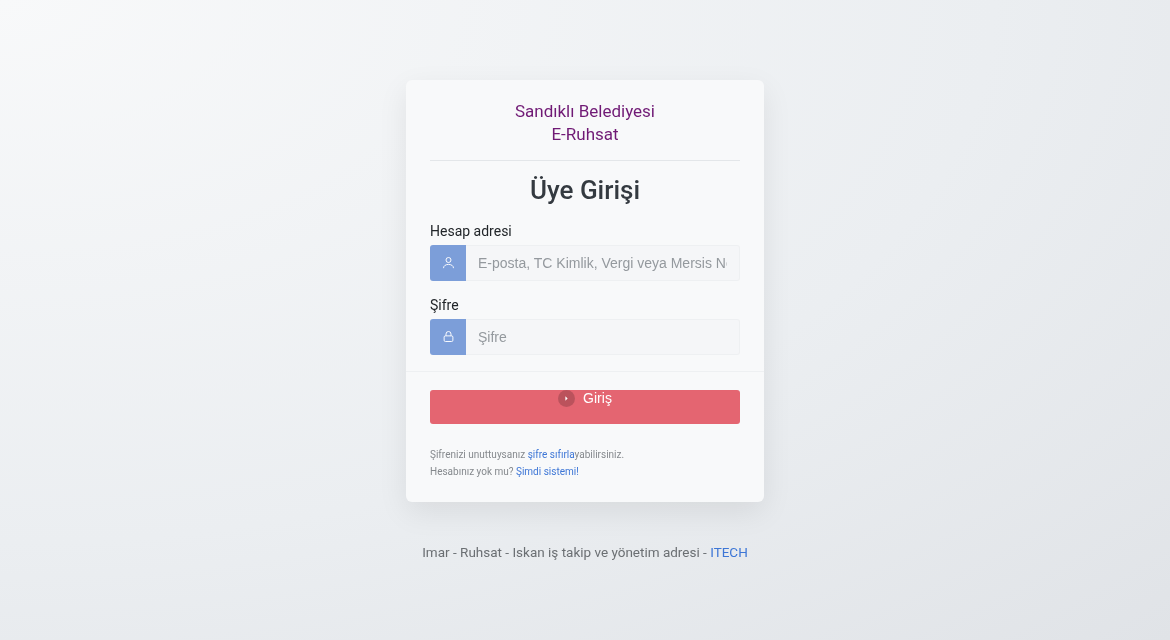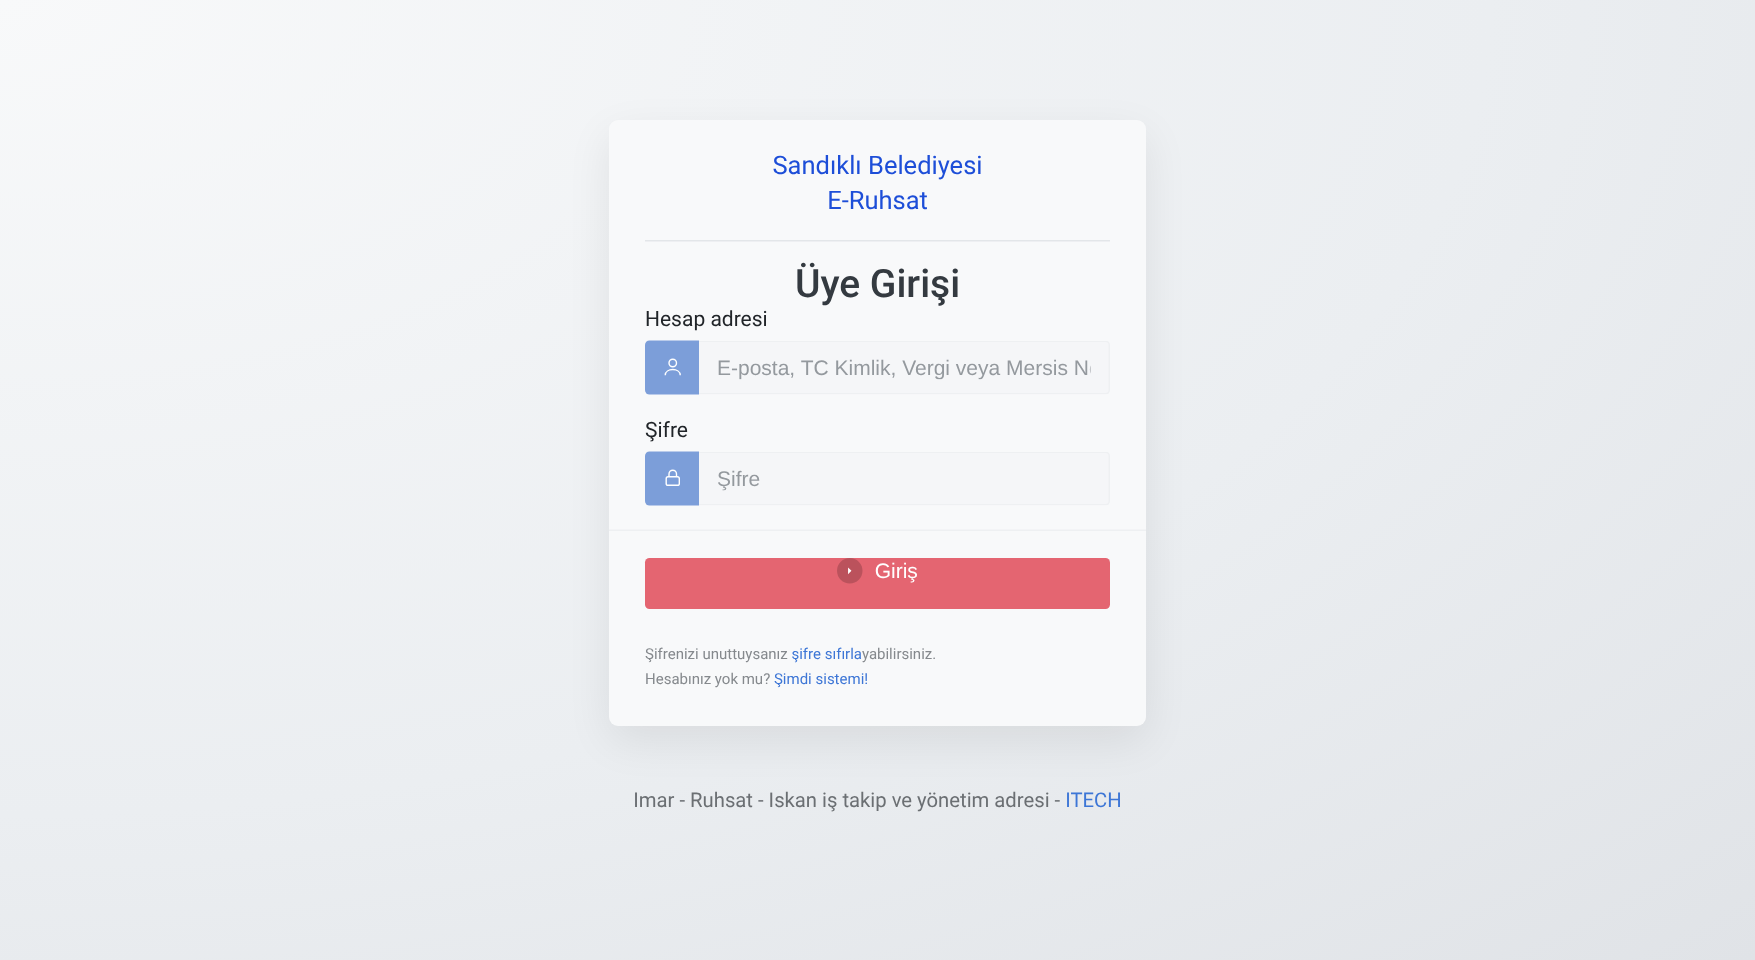--- a/index.html
+++ b/index.html
@@ -15,32 +15,33 @@
   margin-top:80px;
   width:358px;
   background:#f8f9fa;
   border-radius:6px;
   box-shadow:0 10px 30px rgba(0,0,0,.08);
   padding:20px 24px 22px 24px;
 }
 .brand{
   text-align:center;
   font-size:17px;
-  color:#1d4ed8;
+  color:#701a75;
   line-height:1.35;
   padding-bottom:14px;
 }
 .hr{
   border:none;border-top:1px solid #e3e6e9;margin:0 0 14px 0;
 }
 .heading{
   text-align:center;
   font-size:26px;
   font-weight:500;
   color:#343a40;
+  margin-bottom:18px;
 }
 .field-label{
   font-size:14px;
   color:#212529;
   margin-bottom:6px;
   display:block;
 }
 .input-group{
   display:flex;
   margin-bottom:16px;

